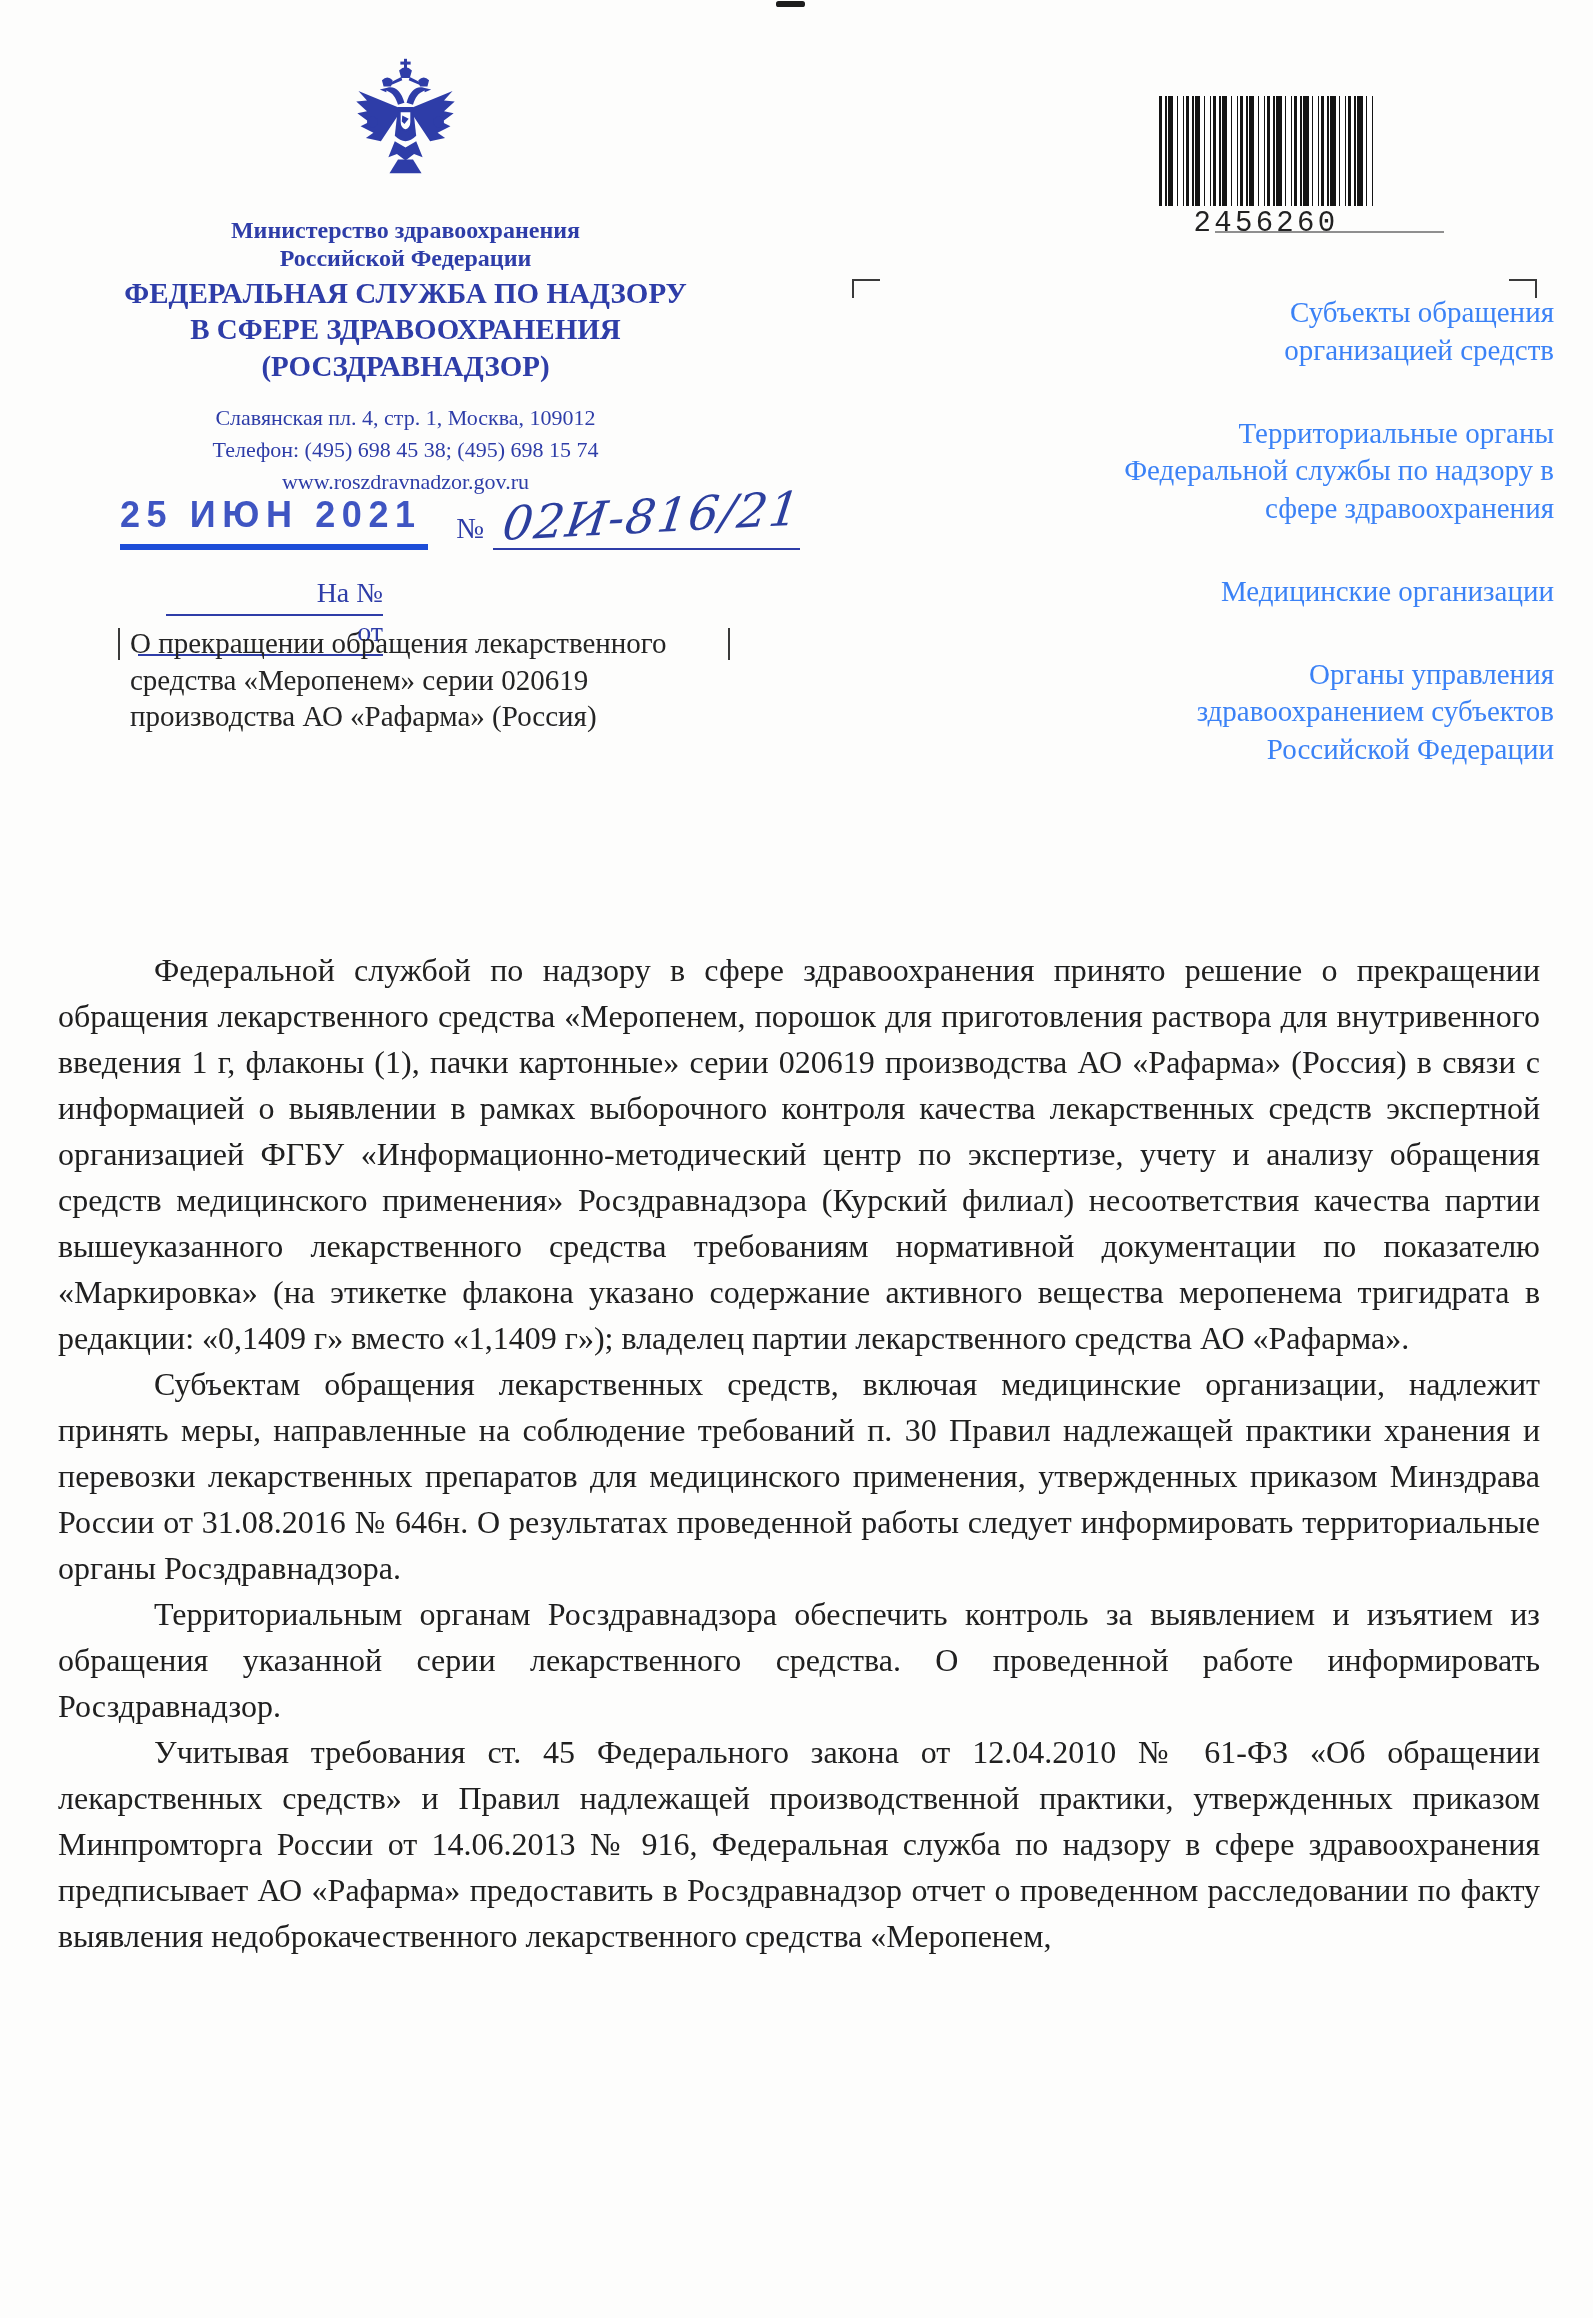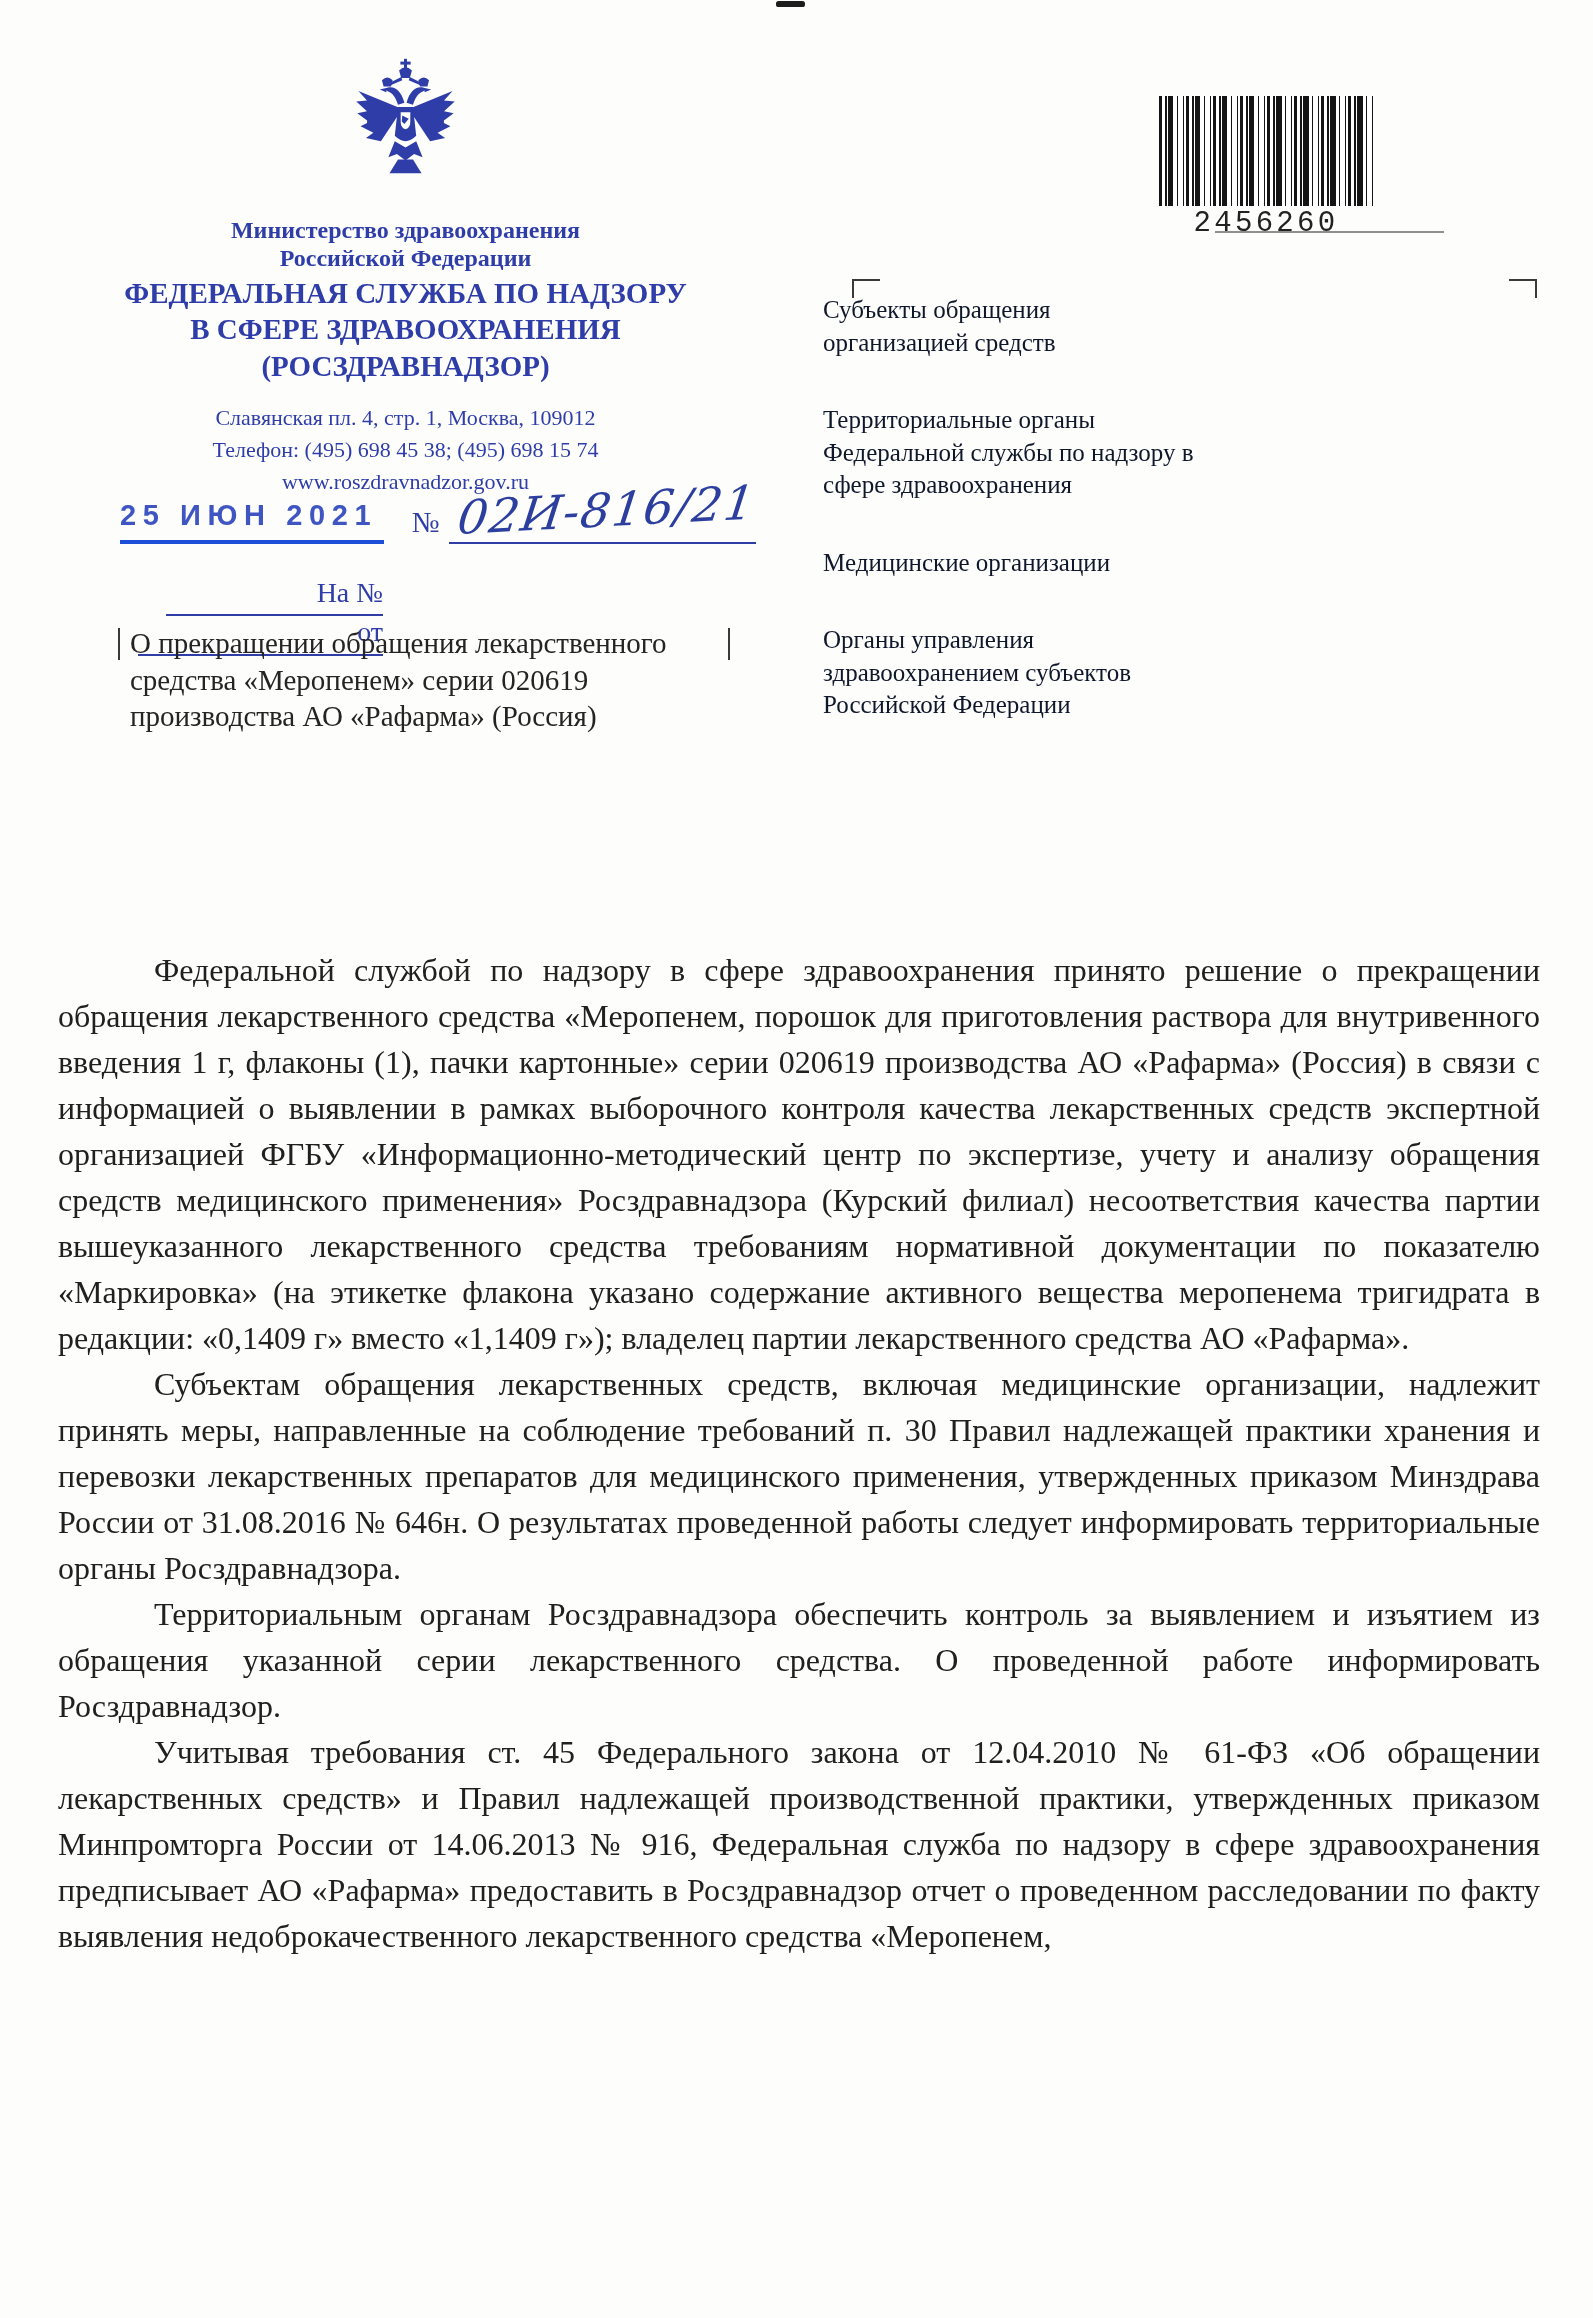--- a/index.html
+++ b/index.html
@@ -38,22 +38,22 @@
   .contacts { margin-top: 18px; font-size: 22px; line-height: 1.45; }
 
   
   .reg-line {
     position: absolute; left: 120px; top: 494px;
     display: flex; align-items: flex-end; color: #2e3da8;
   }
   .date-stamp {
     display: inline-block; min-width: 256px;
     font-family: "Liberation Sans", sans-serif; font-weight: bold;
-    font-size: 29px; letter-spacing: 6.6px; color: #3f55c2;
-    border-bottom: 4px solid #1d4ed8; padding: 0 6.6px 8px 0;
+    font-size: 36px; letter-spacing: 6.6px; color: #3f55c2;
+    border-bottom: 6px solid #1d4ed8; padding: 0 6.6px 8px 0;
   }
   .no-sign { font-size: 29px; margin: 0 9.2px 5.3px 28px; }
   .hw-wrap {
     display: inline-block; min-width: 270px;
     border-bottom: 2px solid #2e3da8; padding: 0 5.3px 0 6.6px;
   }
   .handwritten {
     display: inline-block;
     font-family: "DejaVu Serif", serif; font-style: italic;
     font-size: 47px; line-height: 1.02; color: #2c3f9e;
@@ -101,22 +101,22 @@
   }
   .barcode-number {
     font-family: Liberation Mono, monospace;
     font-size: 29px; letter-spacing: 3.3px; color: #222;
     text-align: center; margin-top: 1.3px;
   }
 
   
   .recipients {
     position: absolute; left: 823px; top: 276px; width: 731px;
-    padding-top: 18.4px; text-align: left;
-    font-size: 25px; line-height: 1.3; color: #0f172a;
+    padding-top: 18.4px; text-align: right;
+    font-size: 29px; line-height: 1.3; color: #3b82f6;
   }
   .corner { position: absolute; width: 26px; height: 17px; }
   .corner.cl { left: 29px; top: 2.6px;  border-top: 2px solid #3a3a3a; border-left: 2px solid #3a3a3a; }
   .corner.cr { right: 17px; top: 2.6px; border-top: 2px solid #3a3a3a; border-right: 2px solid #3a3a3a; }
   .recipient { margin-bottom: 45px; }
 
   
   .body-text {
     position: absolute; left: 58px; top: 947px; width: 1482px;
     font-size: 32px; line-height: 46px; color: #202020;

